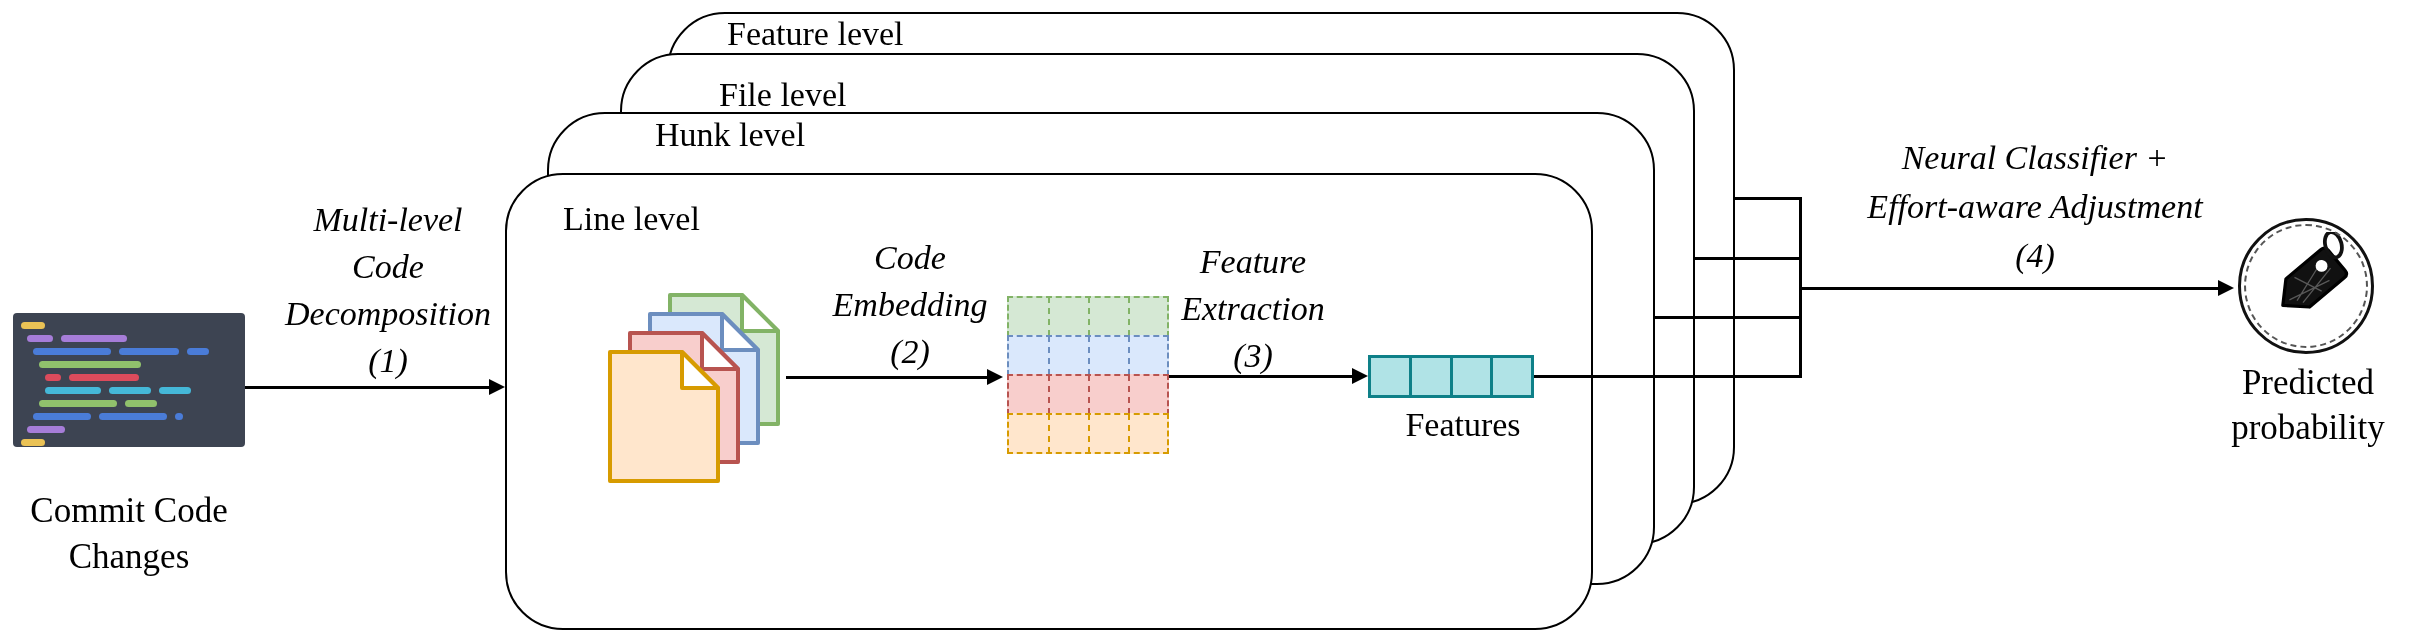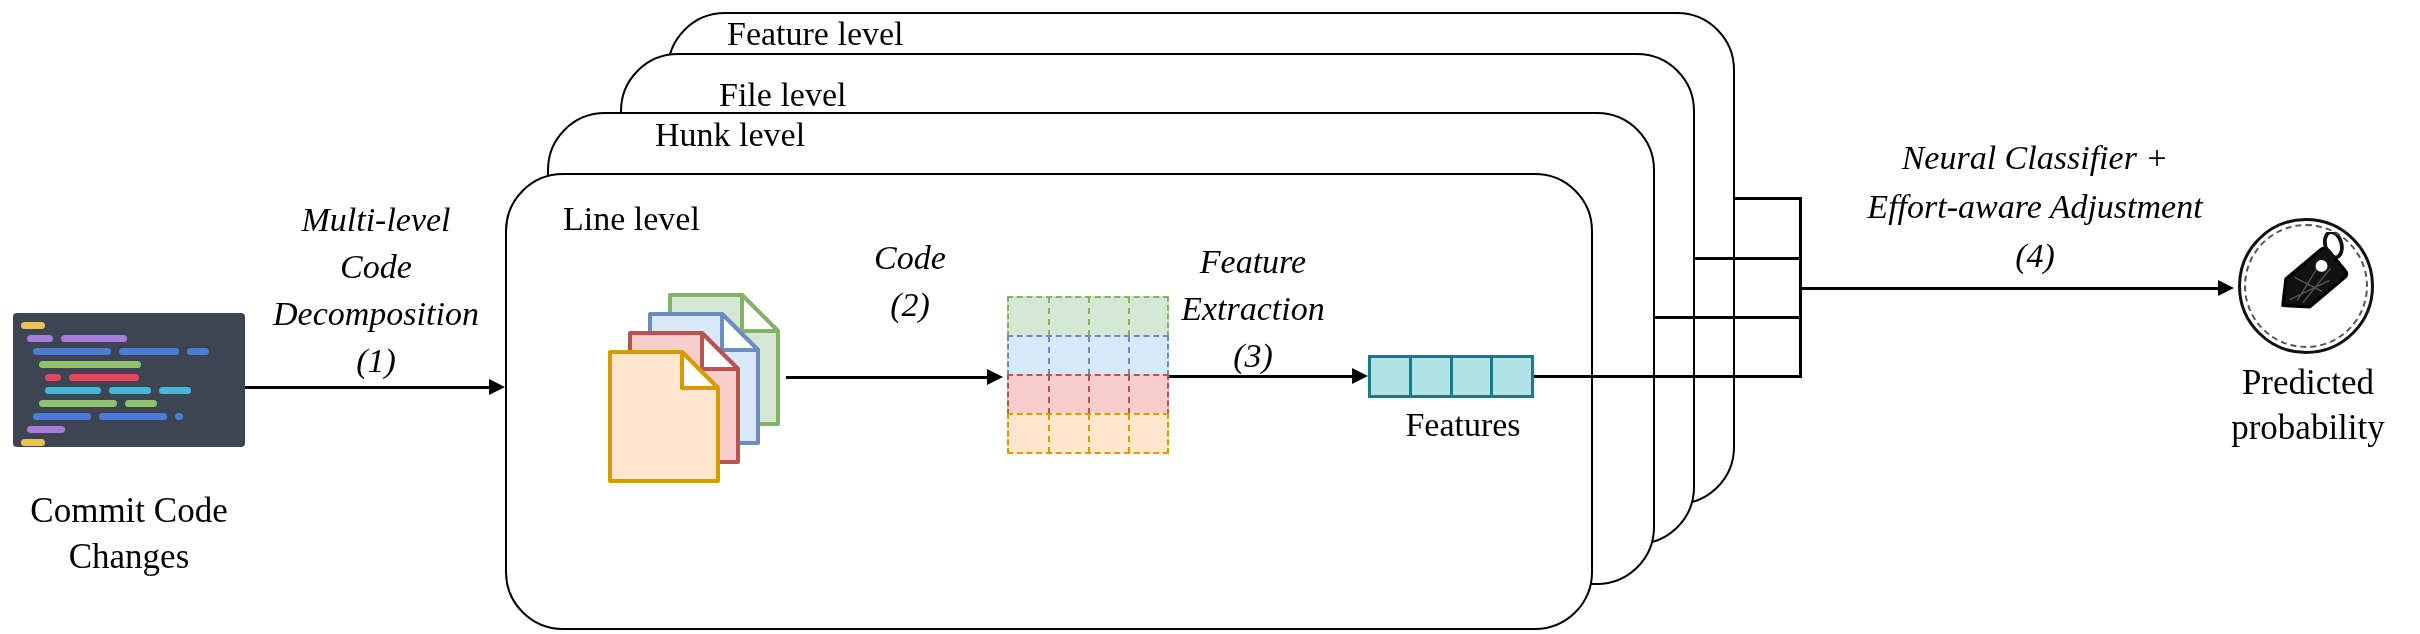--- a/index.html
+++ b/index.html
@@ -94,21 +94,21 @@
         <span class="code-bar" style="width: 24px; background: rgb(234, 194, 85);"></span>
       </div>
     </div>
   <div class="nodelabel" style="left:0px; width:258px; top:450px; font-size:35px; line-height:46px;margin-top:38px;">
     <div>Commit Code</div>
     <div>Changes</div>
   </div>
 
   <div class="hline" style="left:245px; top:386px; width:246px;"></div>
   <div class="ah" style="left:489px; top:379px;"></div>
-  <div class="steplabel" style="left:236px; width:280px; top:196px;">
+  <div class="steplabel" style="left:248px; width:280px; top:196px;">
     <div>Multi-level</div>
     <div>Code</div>
     <div>Decomposition</div>
     <div>(1)</div>
   </div>
 
   <div class="doc-stack">
       <div class="doc" style="left: 60px; top: 0px;"><svg width="112" height="133" viewBox="0 0 112 133">
           <path d="M2 2 H74 L110 38 V131 H2 Z" fill="#d5e8d4" stroke="#82b366" stroke-width="4" stroke-linejoin="round"></path>
           <path d="M74 2 L110 38 H74 Z" fill="#ffffff" stroke="#82b366" stroke-width="4" stroke-linejoin="round"></path>
@@ -124,20 +124,21 @@
       <div class="doc" style="left: 0px; top: 57px;"><svg width="112" height="133" viewBox="0 0 112 133">
           <path d="M2 2 H74 L110 38 V131 H2 Z" fill="#ffe6cc" stroke="#d79b00" stroke-width="4" stroke-linejoin="round"></path>
           <path d="M74 2 L110 38 H74 Z" fill="#ffffff" stroke="#d79b00" stroke-width="4" stroke-linejoin="round"></path>
         </svg></div>
     </div>
 
   <div class="hline" style="left:786px; top:376px; width:203px;"></div>
   <div class="ah" style="left:987px; top:369px;"></div>
   <div class="steplabel" style="left:810px; width:200px; top:234px;">
     <div>Code</div>
+    <div>Embedding</div>
     <div>(2)</div>
   </div>
 
   <div class="grid">
       <div class="grid-row" style="background: rgb(213, 232, 212); border-color: rgb(130, 179, 102);">
         <span class="grid-divider" style="left: 39px; border-color: rgb(130, 179, 102);"></span>
         <span class="grid-divider" style="left: 79px; border-color: rgb(130, 179, 102);"></span>
         <span class="grid-divider" style="left: 119px; border-color: rgb(130, 179, 102);"></span>
       </div>
       <div class="grid-row" style="background: rgb(218, 232, 252); border-color: rgb(108, 142, 191);">

